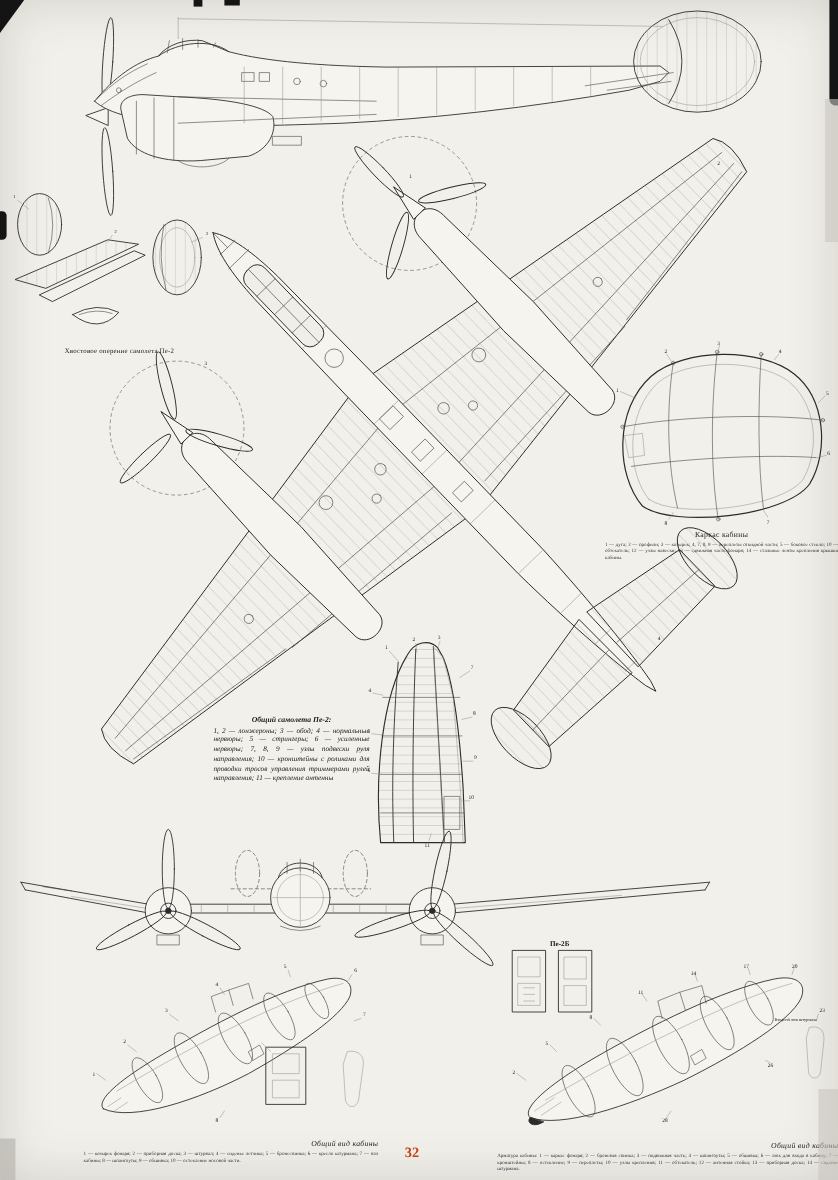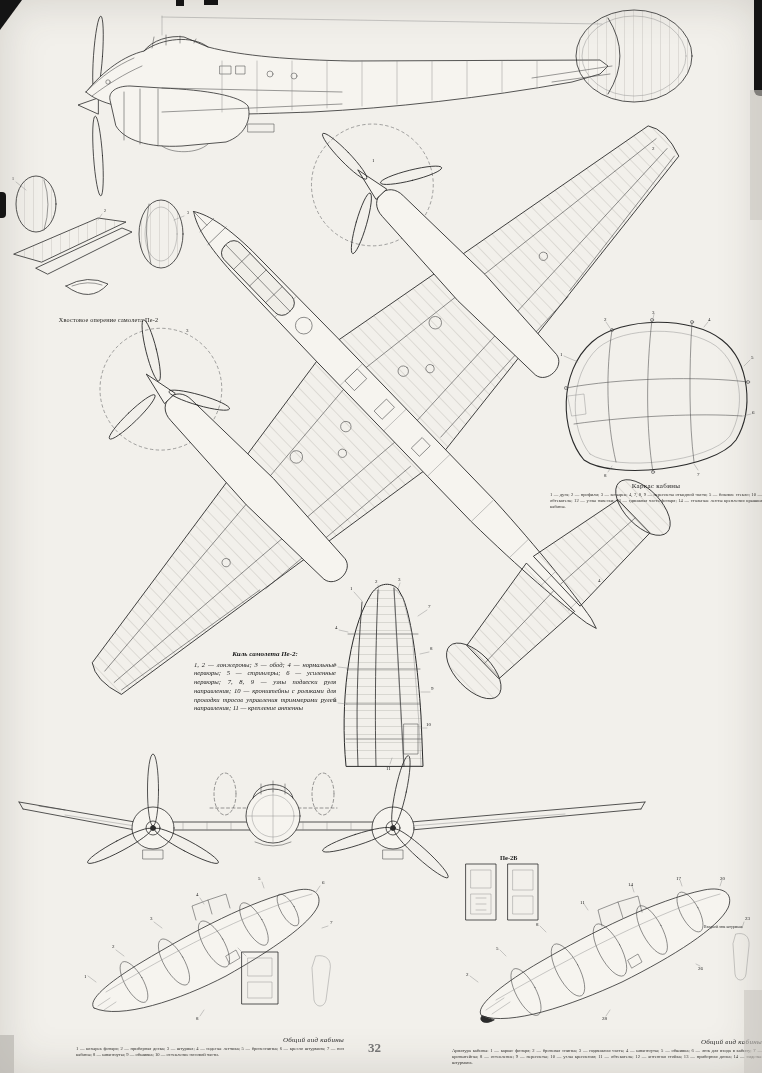--- a/index.html
+++ b/index.html
@@ -21,21 +21,21 @@
   .callout-s{font:4px "Liberation Serif",serif;fill:#1c1c1c;}
   .microlabel{font:3.8px "Liberation Serif",serif;fill:#2a2a2a;}
   .variant-label{font:bold 6.5px "Liberation Serif",serif;fill:#161616;}
   
   .cap-title{font:7px/1.2 "Liberation Serif",serif;color:#1d1d1d;text-align:center;letter-spacing:.3px;}
   .cap-title.it{font-style:italic;text-align:right;}
   .fine{font:4.6px/1.3 "Liberation Serif",serif;color:#33312e;text-align:justify;}
   .tail-cap{font:6.2px/1.2 "Liberation Serif",serif;color:#23221f;text-align:center;letter-spacing:.2px;}
   .legend-title{font:italic bold 7px/1.25 "Liberation Serif",serif;color:#181818;text-align:center;margin:0 0 2px 0;}
   .legend-body{font:italic 6.6px/1.32 "Liberation Serif",serif;color:#181818;text-align:justify;}
-  .page-number{font:bold 13px "Liberation Serif",serif;color:#737373;}
+  .page-number{font:bold 13px "Liberation Serif",serif;color:#c2410c;}
   
   .art{background:#141414;}
 </style>
 </head>
 <body>
 
 <div class="page">
 
   <svg class="abs" width="0" height="0" aria-hidden="true">
     <defs>
@@ -201,21 +201,21 @@
       <text class="callout" x="201" y="49">5</text>
       <text class="callout" x="202" y="104">6</text>
       <text class="callout" x="147" y="166">7</text>
       <text class="callout" x="54" y="167">8</text>
     </svg>
     <div class="cap-title">Каркас кабины</div>
     <div class="fine" style="margin-top:2px">1 — дуга; 2 — профили; 3 — козырек; 4, 7, 8, 9 — переплеты откидной части; 5 — боковое стекло; 10 — обтекатель; 12 — узлы навески; 13 — сдвижная часть фонаря; 14 — стальные ленты крепления крышки кабины.</div>
   </div>
 
   <div class="abs" style="left:194px;top:650px;width:142px">
-    <p class="legend-title">Киль самолета Пе-2:</p>
+    <p class="legend-title">Общий самолета Пе-2:</p>
     <div class="legend-body">1, 2 — лонжероны; 3 — обод; 4 — нормальные нервюры; 5 — стрингеры; 6 — усиленные нервюры; 7, 8, 9 — узлы подвески руля направления; 10 — кронштейны с роликами для проводки тросов управления триммерами рулей направления; 11 — крепление антенны</div>
   </div>
 
   <svg class="abs" style="left:330px;top:574px" width="108" height="198" viewBox="0 0 108 198">
     <g class="ln">
       <path stroke-width="1" d="M16 192 C10 130 18 58 40 22 C47 9 60 7 68 15 L73 24 C82 46 88 95 91 142 L93 192 Z" fill="url(#rib-h)"></path>
       <path d="M64 14 L74 192"></path>
       <path class="ln3" d="M64 14 L73 24 L82 60 L86 110 L89 150 L91 192 L74 192 Z" fill="url(#hatch45)"></path>
       <path d="M32 28 C27 90 26 145 28 192 M48 16 C45 85 45 150 46 192"></path>
       <path class="ln2" d="M18 60 H88 M17 95 H90 M16 130 H90 M16 165 H92"></path>

